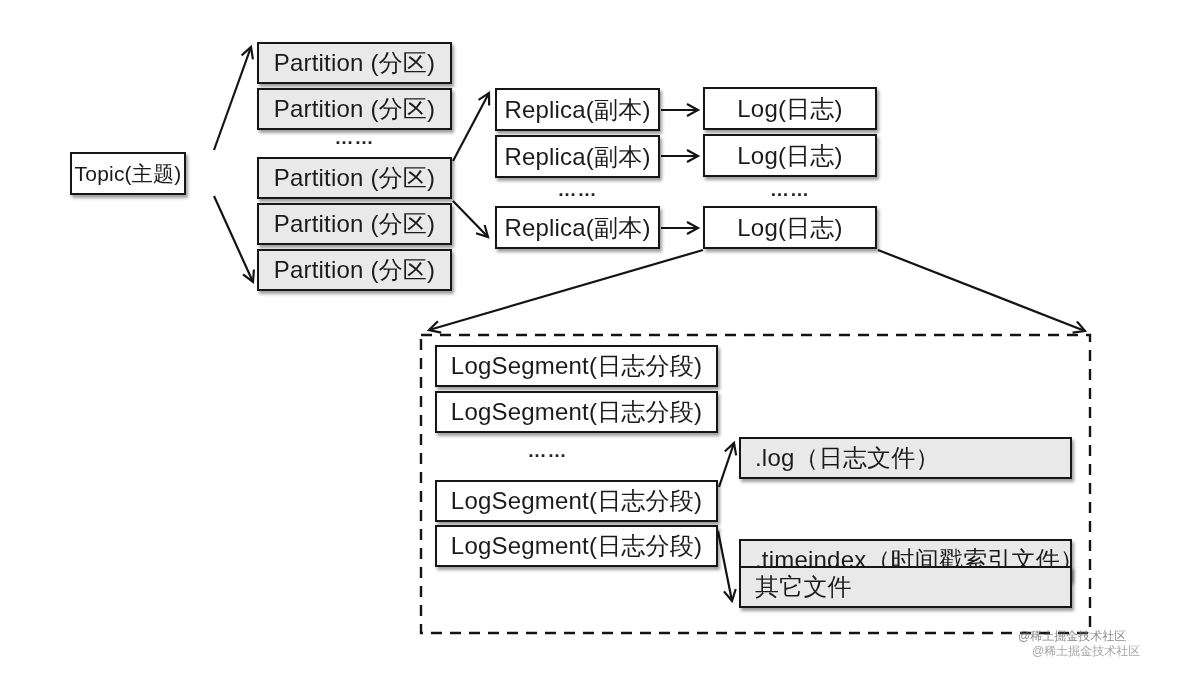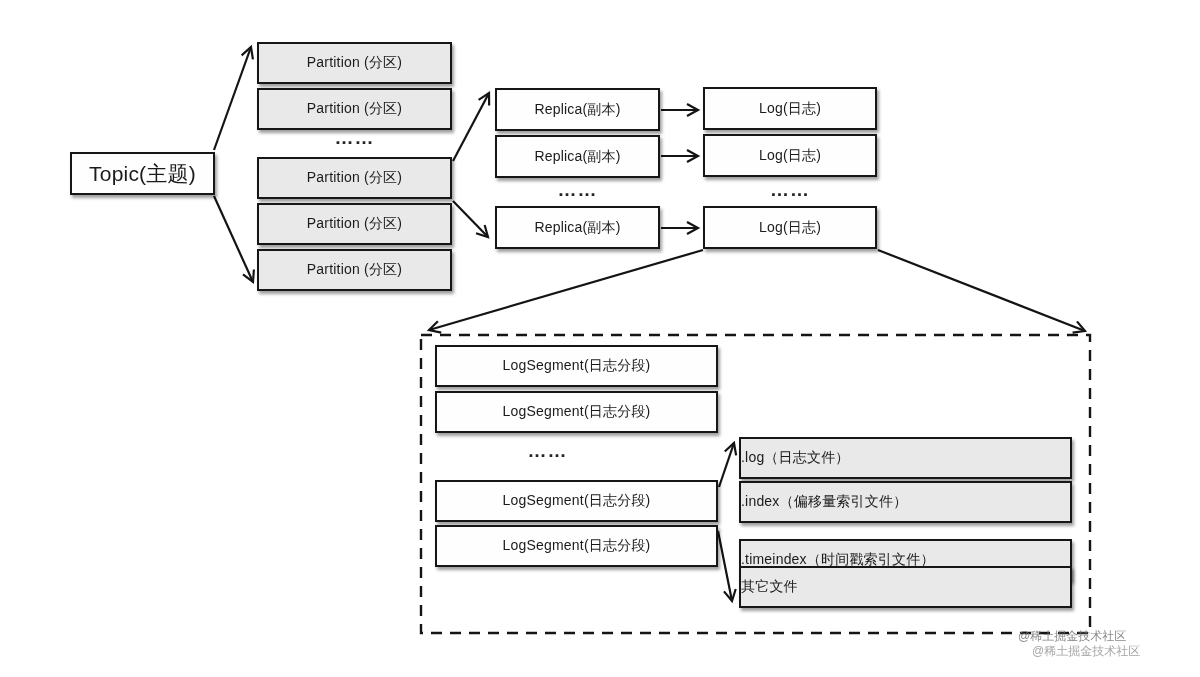--- a/index.html
+++ b/index.html
@@ -20,27 +20,27 @@
   .node {
     position: absolute;
     z-index: 2;
     box-sizing: border-box;
     display: flex;
     align-items: center;
     justify-content: center;
     background: #fefefe;
     border: 2.5px solid #161616;
     box-shadow: 2px 3px 3px rgba(0,0,0,0.38);
-    font-size: 14px;
+    font-size: 24px;
     color: #1b1b1b;
     white-space: nowrap;
     letter-spacing: 0.2px;
   }
   .node.gray { background: #e9e9e9; }
-  .node.file { justify-content: flex-start; padding-left: 0; }
+  .node.file { justify-content: flex-start; padding-left: 14px; }
   .node.topic { font-size: 21px; }
   .dots {
     position: absolute;
     z-index: 2;
     text-align: center;
     font-size: 19px;
     font-weight: 600;
     color: #242424;
     letter-spacing: 1px;
     line-height: 20px;
@@ -74,21 +74,21 @@
     <line x1="453" y1="201" x2="488" y2="237" stroke="#141414" stroke-width="2.2" marker-end="url(#arw)"></line>
     <line x1="661" y1="110" x2="698" y2="110" stroke="#141414" stroke-width="2.2" marker-end="url(#arw)"></line>
     <line x1="661" y1="156" x2="698" y2="156" stroke="#141414" stroke-width="2.2" marker-end="url(#arw)"></line>
     <line x1="661" y1="228" x2="698" y2="228" stroke="#141414" stroke-width="2.2" marker-end="url(#arw)"></line>
     <line x1="703" y1="250" x2="429" y2="330" stroke="#141414" stroke-width="2.2" marker-end="url(#arw)"></line>
     <line x1="878" y1="250" x2="1085" y2="331" stroke="#141414" stroke-width="2.2" marker-end="url(#arw)"></line>
     <line x1="719" y1="487" x2="734" y2="443" stroke="#141414" stroke-width="2.2" marker-end="url(#arw)"></line>
     <line x1="718" y1="531" x2="732" y2="601" stroke="#141414" stroke-width="2.2" marker-end="url(#arw)"></line>
   </svg>
 
-  <div class="node topic" style="left:70px; top:152px; width:145px; height:43px">Topic(主题)</div>
+  <div class="node topic" style="left:70px; top:152px; width:116px; height:43px">Topic(主题)</div>
 
   <div class="node gray" style="left:257px; top:42px;  width:195px; height:42px">Partition (分区)</div>
   <div class="node gray" style="left:257px; top:88px;  width:195px; height:42px">Partition (分区)</div>
   <div class="dots" style="left:257px; top:128px; width:195px">……</div>
   <div class="node gray" style="left:257px; top:157px; width:195px; height:42px">Partition (分区)</div>
   <div class="node gray" style="left:257px; top:203px; width:195px; height:42px">Partition (分区)</div>
   <div class="node gray" style="left:257px; top:249px; width:195px; height:42px">Partition (分区)</div>
 
   <div class="node" style="left:495px; top:88px;  width:165px; height:43px">Replica(副本)</div>
   <div class="node" style="left:495px; top:135px; width:165px; height:43px">Replica(副本)</div>
@@ -100,20 +100,19 @@
   <div class="dots" style="left:703px; top:180px; width:174px">……</div>
   <div class="node" style="left:703px; top:206px; width:174px; height:43px">Log(日志)</div>
 
   <div class="node" style="left:435px; top:345px; width:283px; height:42px">LogSegment(日志分段)</div>
   <div class="node" style="left:435px; top:391px; width:283px; height:42px">LogSegment(日志分段)</div>
   <div class="dots" style="left:430px; top:441px; width:235px">……</div>
   <div class="node" style="left:435px; top:480px; width:283px; height:42px">LogSegment(日志分段)</div>
   <div class="node" style="left:435px; top:525px; width:283px; height:42px">LogSegment(日志分段)</div>
 
   <div class="node gray file" style="left:739px; top:437px; width:333px; height:42px">.log（日志文件）</div>
-  <div class="node gray file" style="left:739px; top:481px; width:333px; height:42px">.index（偏移量索引文件）</div>
   <div class="node gray file" style="left:739px; top:539px; width:333px; height:42px">.timeindex（时间戳索引文件）</div>
   <div class="node gray file" style="left:739px; top:566px; width:333px; height:42px">其它文件</div>
 
   <span class="watermark wm1">@稀土掘金技术社区</span>
   <span class="watermark wm2">@稀土掘金技术社区</span>
 
 </div>
 
 </body></html>

